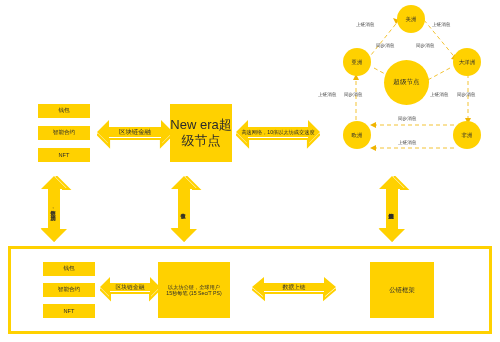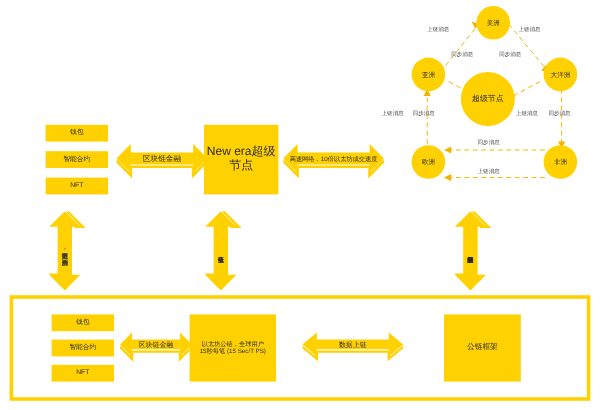--- a/index.html
+++ b/index.html
@@ -26,21 +26,21 @@
     display: flex;
     align-items: center;
     justify-content: center;
     text-align: center;
     line-height: 1.25;
     box-sizing: border-box;
   }
   .tiny { font-size: 5.2px; }
   .small { font-size: 5.8px; }
   .mid { font-size: 6.4px; }
-  .big { font-size: 10px; justify-content: flex-end; }
+  .big { font-size: 13px; justify-content: flex-end; }
 
   .stack-box {
     position: absolute;
     background: #FFD100;
     display: flex;
     align-items: center;
     justify-content: center;
     font-size: 5.6px;
     color: #2b2b2b;
     box-sizing: border-box;

